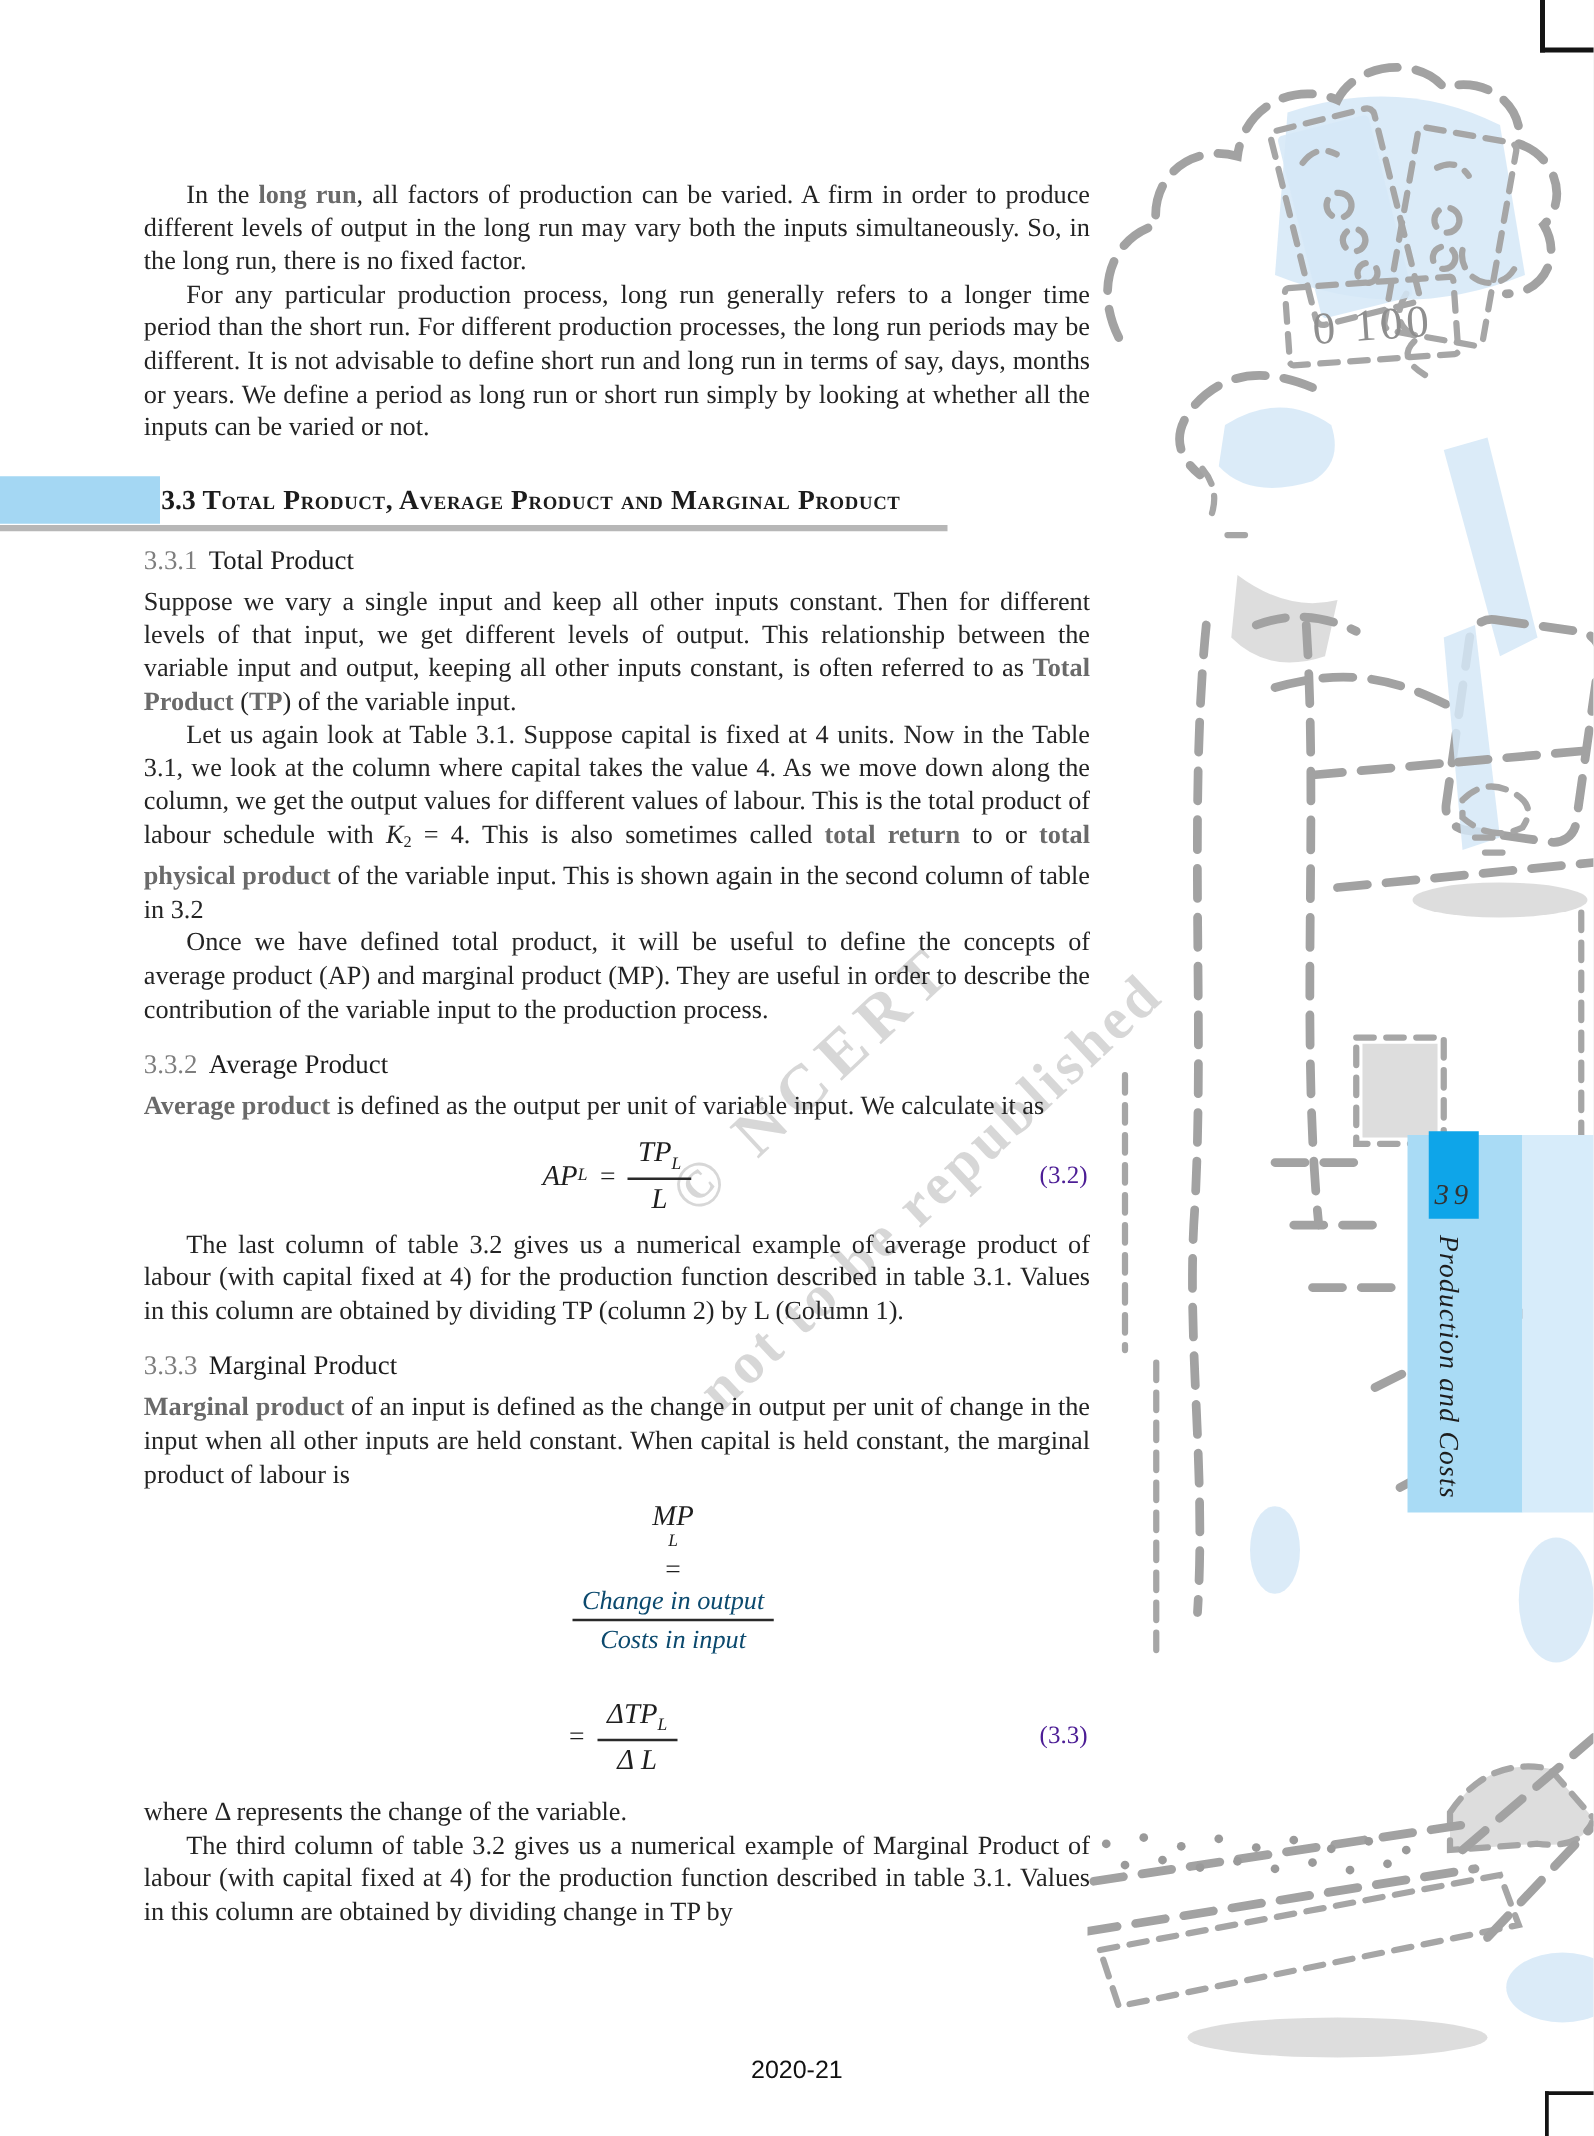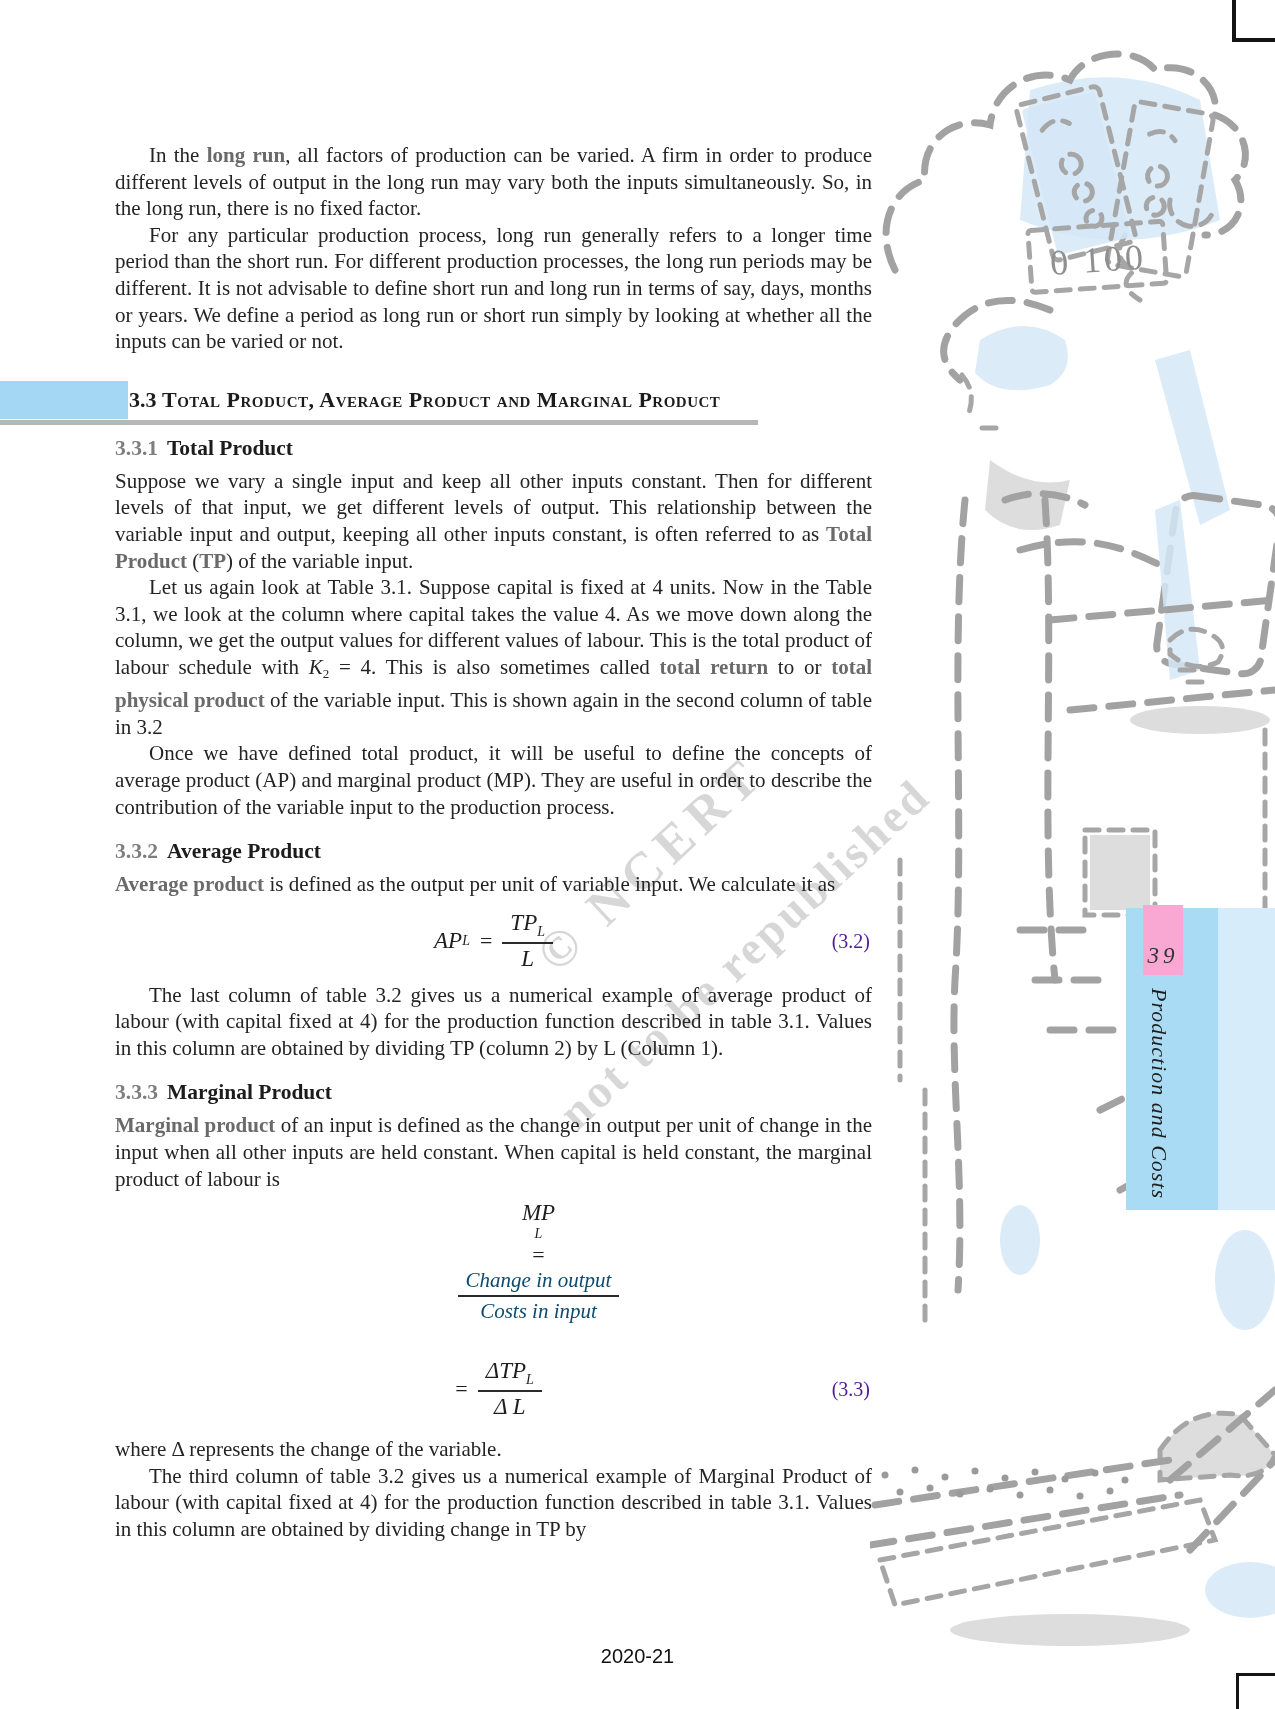--- a/index.html
+++ b/index.html
@@ -15,21 +15,21 @@
   .seg-sub{font-size:0.62em;vertical-align:-0.28em;}
 
   
   h2.section{position:relative;margin:28px 0 12px 0;padding-left:14px;
              font-size:22px;line-height:34px;font-weight:bold;color:#1c1c1c;white-space:nowrap;}
   h2.section .sec-title{font-variant-caps:small-caps;letter-spacing:0.5px;}
   .heading-band{position:absolute;left:-115px;top:-2px;width:128px;height:38px;background:#a4d7f3;z-index:-1;}
   .heading-rule{position:absolute;left:-115px;bottom:-8px;width:758px;height:5px;background:#b7b7b7;}
 
   
-  h3.subsection{margin:18px 0 6px 0;font-size:21.5px;line-height:27px;font-weight:bold;color:#1c1c1c;}
+  h3.subsection{margin:18px 0 6px 0;font-size:21.5px;line-height:27px;font-weight:normal;color:#1c1c1c;}
   h3.subsection .sub-num{color:#7e7e7e;margin-right:9px;}
 
   
   .equation{position:relative;margin:8px 0 6px 0;text-align:center;min-height:70px;
             display:flex;align-items:center;justify-content:center;}
   .eq-body{display:inline-flex;align-items:center;}
   .eq-body.shift-r{position:relative;left:45px;flex-direction:column;}
   .evar{font-style:italic;font-size:23px;color:#1e1e1e;}
   .esub{font-style:italic;font-size:14px;vertical-align:-6px;color:#1e1e1e;}
   .eqsign{font-size:22px;margin:0 10px;color:#1e1e1e;}
@@ -43,21 +43,21 @@
 
   
   .wm{position:absolute;z-index:1;color:rgba(150,150,150,0.38);white-space:nowrap;
       transform:rotate(-43deg);transform-origin:0 0;font-weight:bold;}
   .wm1{left:525px;top:940px;font-size:52px;letter-spacing:8px;}
   .wm2{left:548px;top:1100px;font-size:47px;letter-spacing:3px;}
 
   
   .strip-medium{position:absolute;left:1126px;top:908px;width:92px;height:302px;background:#a9dbf5;z-index:3;}
   .strip-light{position:absolute;left:1218px;top:908px;width:57px;height:302px;background:#d7ecfa;z-index:3;}
-  .pagenum-box{position:absolute;left:1143px;top:905px;width:40px;height:70px;background:#f9a8d4;z-index:4;
+  .pagenum-box{position:absolute;left:1143px;top:905px;width:40px;height:70px;background:#0ea5e9;z-index:4;
                display:flex;align-items:flex-end;justify-content:center;padding-bottom:6px;box-sizing:border-box;}
   .pagenum-box span{font-style:italic;font-size:23px;letter-spacing:4px;color:#333;}
   .chapter-vertical{position:absolute;left:1146px;top:988px;height:225px;z-index:4;
                     writing-mode:vertical-rl;font-style:italic;font-size:22px;letter-spacing:1px;color:#1d1d1d;}
 
   
   .corner-tr{position:absolute;left:1232px;top:0;width:40px;height:38px;background:#fff;
              border-left:4px solid #141414;border-bottom:4px solid #141414;z-index:5;}
   .corner-br{position:absolute;left:1236px;top:1673px;width:37px;height:36px;background:#fff;
              border-left:3px solid #141414;border-top:3px solid #141414;z-index:5;}

